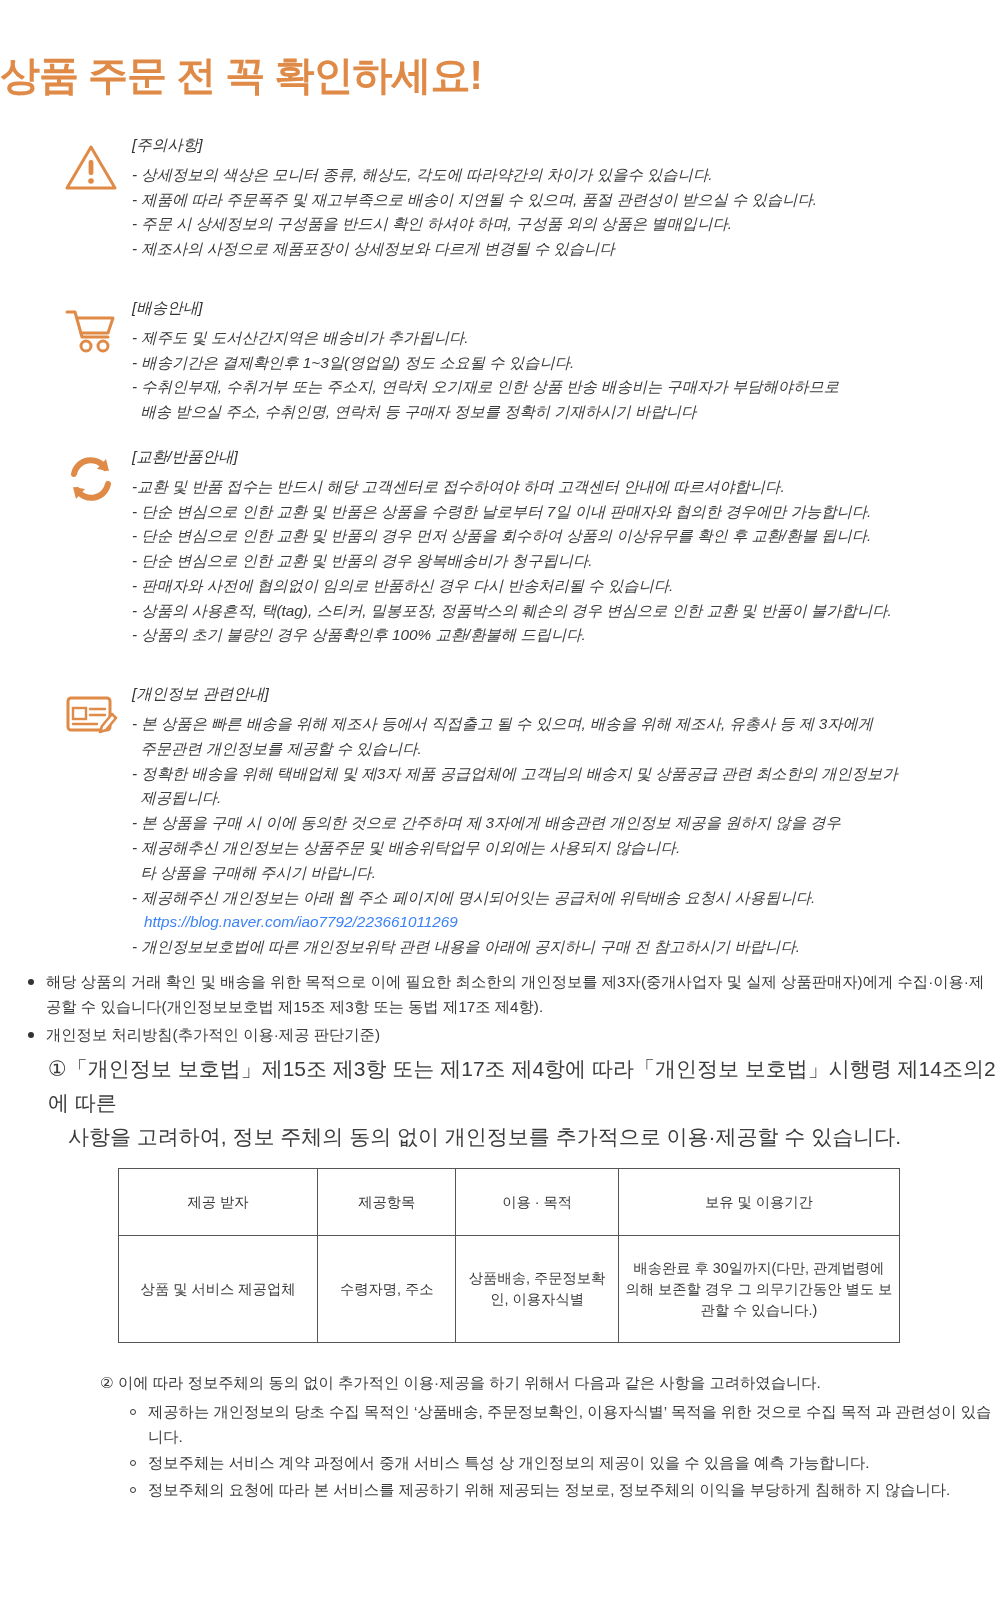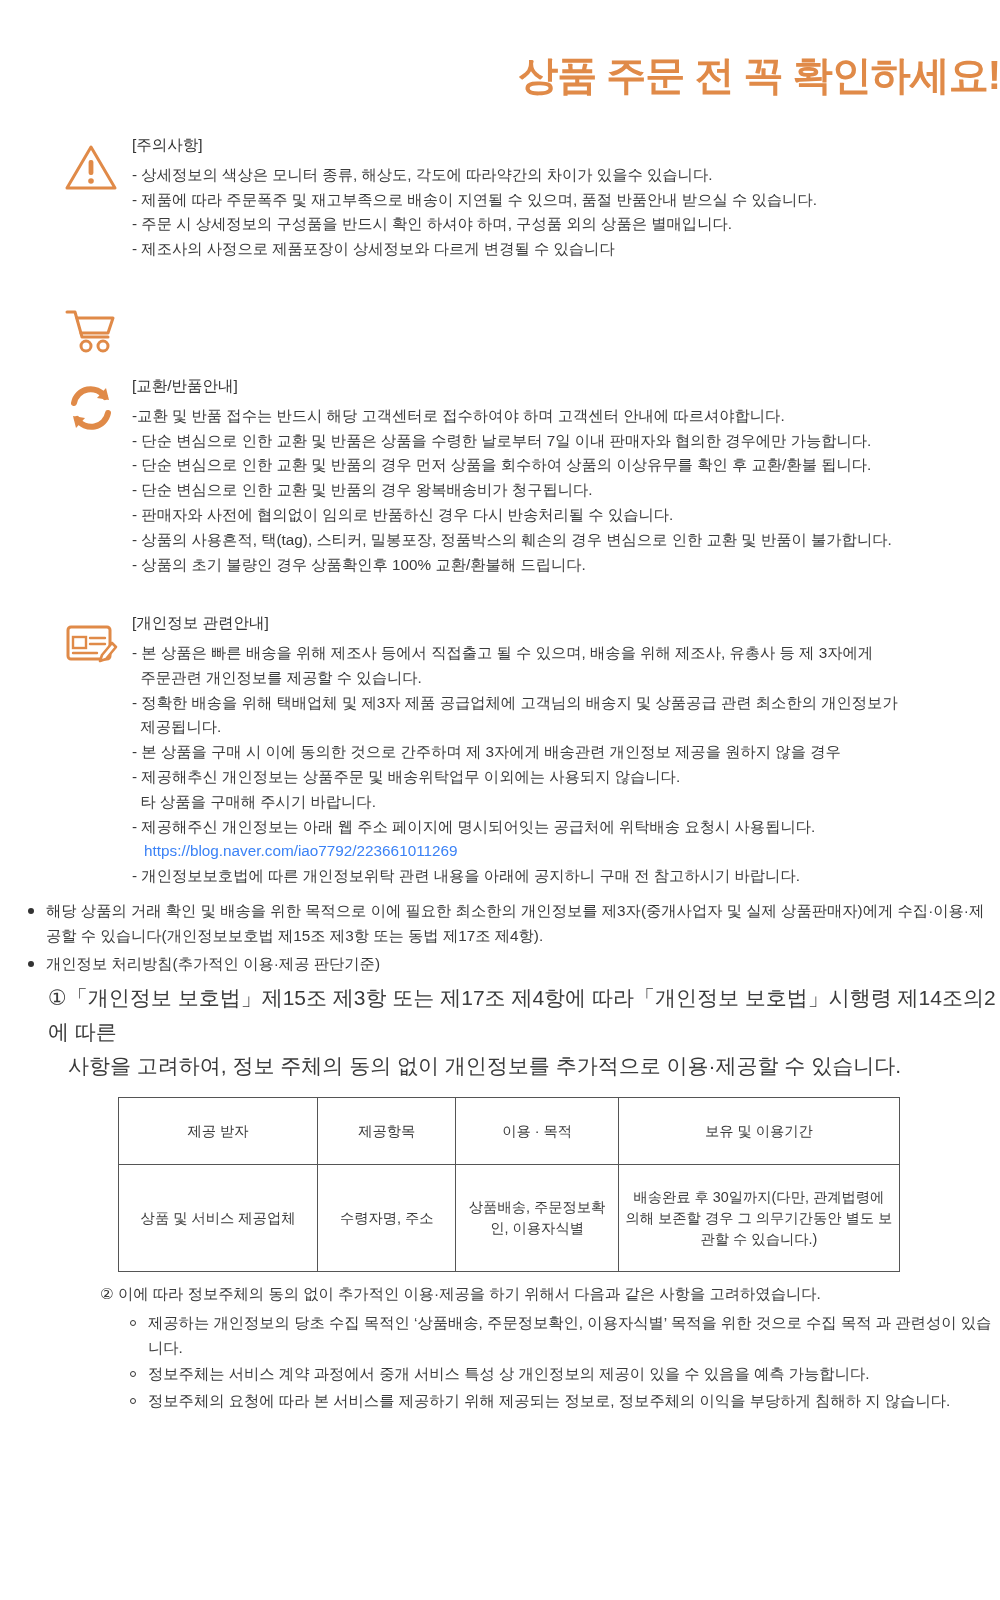--- a/index.html
+++ b/index.html
@@ -14,34 +14,35 @@
     color: #333333;
     position: relative;
     overflow: hidden;
   }
   .page {
     width: 1000px;
     height: 1600px;
     position: relative;
   }
   .title {
-    text-align: right;
+    text-align: left;
     font-size: 40px;
     font-weight: bold;
     color: #e08a48;
     letter-spacing: -1px;
     padding-top: 48px;
     padding-bottom: 10px;
   }
   .section {
     display: flex;
     align-items: flex-start;
     padding-left: 50px;
     padding-right: 40px;
     margin-top: 22px;
+    font-style: italic;
   }
   .icon-col {
     width: 82px;
     flex: 0 0 82px;
     display: flex;
     justify-content: center;
     padding-top: 8px;
   }
   .body-col {
     flex: 1 1 auto;
@@ -125,21 +126,21 @@
   }
   .col1 { width: 200px; }
   .col2 { width: 134px; }
   .col3 { width: 160px; }
   .col4 { width: 288px; }
   .after-table {
     padding-left: 100px;
     font-size: 15.3px;
     line-height: 1.62;
     color: #3a3a3a;
-    margin-top: 10px;
+    margin-top: 28px;
   }
   ul.circles {
     list-style: none;
     margin: 4px 8px 0 0;
     padding: 0 0 0 130px;
   }
   ul.circles > li {
     position: relative;
     padding-left: 18px;
     font-size: 15.3px;
@@ -174,36 +175,43 @@
         <svg width="54" height="48" viewBox="0 0 54 48">
           <path d="M27 4 L51 45 L3 45 Z" fill="none" stroke="#e08a48" stroke-width="3" stroke-linejoin="round"></path>
           <rect x="24.6" y="17" width="4.8" height="15" rx="2" fill="#e08a48"></rect>
           <circle cx="27" cy="38" r="2.8" fill="#e08a48"></circle>
         </svg>
       </span>
     </div>
     <div class="body-col">
       <div class="sec-head">[주의사항]</div>
       <div class="line">- 상세정보의 색상은 모니터 종류, 해상도, 각도에 따라약간의 차이가 있을수 있습니다.</div>
-      <div class="line">- 제품에 따라 주문폭주 및 재고부족으로 배송이 지연될 수 있으며, 품절 반품안내 받으실 수 있습니다.</div>
+      <div class="line">- 제품에 따라 주문폭주 및 재고부족으로 배송이 지연될 수 있으며, 품절 관련성이 받으실 수 있습니다.</div>
       <div class="line">- 주문 시 상세정보의 구성품을 반드시 확인 하셔야 하며, 구성품 외의 상품은 별매입니다.</div>
       <div class="line">- 제조사의 사정으로 제품포장이 상세정보와 다르게 변경될 수 있습니다</div>
     </div>
   </div>
 
   <div class="section" style="margin-top:36px;">
     <div class="icon-col">
       <span>
         <svg width="56" height="48" viewBox="0 0 56 48">
           <path d="M4 6 H12 L19 31 H45" fill="none" stroke="#e08a48" stroke-width="3" stroke-linecap="round" stroke-linejoin="round"></path>
           <path d="M14 12 H50 L45 27 H18" fill="none" stroke="#e08a48" stroke-width="3" stroke-linecap="round" stroke-linejoin="round"></path>
           <circle cx="23" cy="40" r="5" fill="none" stroke="#e08a48" stroke-width="3"></circle>
           <circle cx="40" cy="40" r="5" fill="none" stroke="#e08a48" stroke-width="3"></circle>
         </svg>
       </span>
+    </div>
+    <div class="body-col">
+      <div class="sec-head">[배송안내]</div>
+      <div class="line">- 제주도 및 도서산간지역은 배송비가 추가됩니다.</div>
+      <div class="line">- 배송기간은 결제확인후 1~3일(영업일) 정도 소요될 수 있습니다.</div>
+      <div class="line">- 수취인부재, 수취거부 또는 주소지, 연락처 오기재로 인한 상품 반송 배송비는 구매자가 부담해야하므로</div>
+      <div class="line">  배송 받으실 주소, 수취인명, 연락처 등 구매자 정보를 정확히 기재하시기 바랍니다</div>
     </div>
   </div>
 
   <div class="section" style="">
     <div class="icon-col">
       <span>
         <svg width="52" height="48" viewBox="0 0 52 48">
           <path d="M9 19 A17 17 0 0 1 40 13" fill="none" stroke="#e08a48" stroke-width="6" stroke-linecap="round"></path>
           <path d="M43 29 A17 17 0 0 1 12 35" fill="none" stroke="#e08a48" stroke-width="6" stroke-linecap="round"></path>
           <path d="M41 4 L44 16 L32 14 Z" fill="#e08a48"></path>

